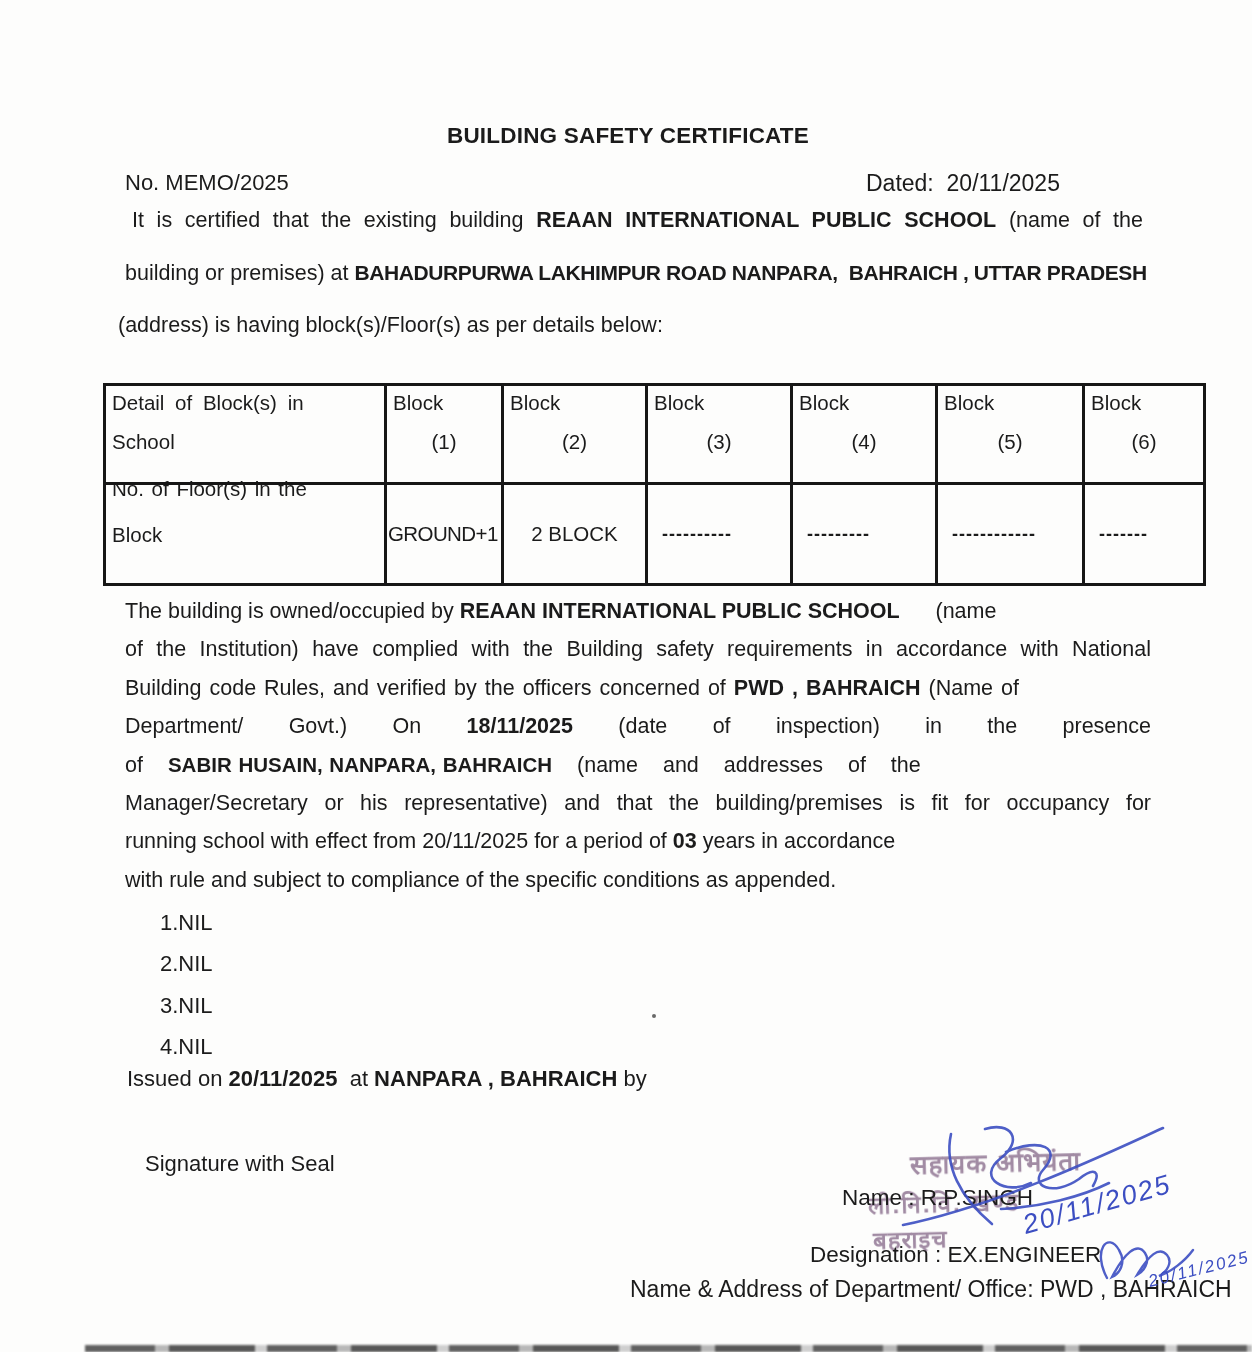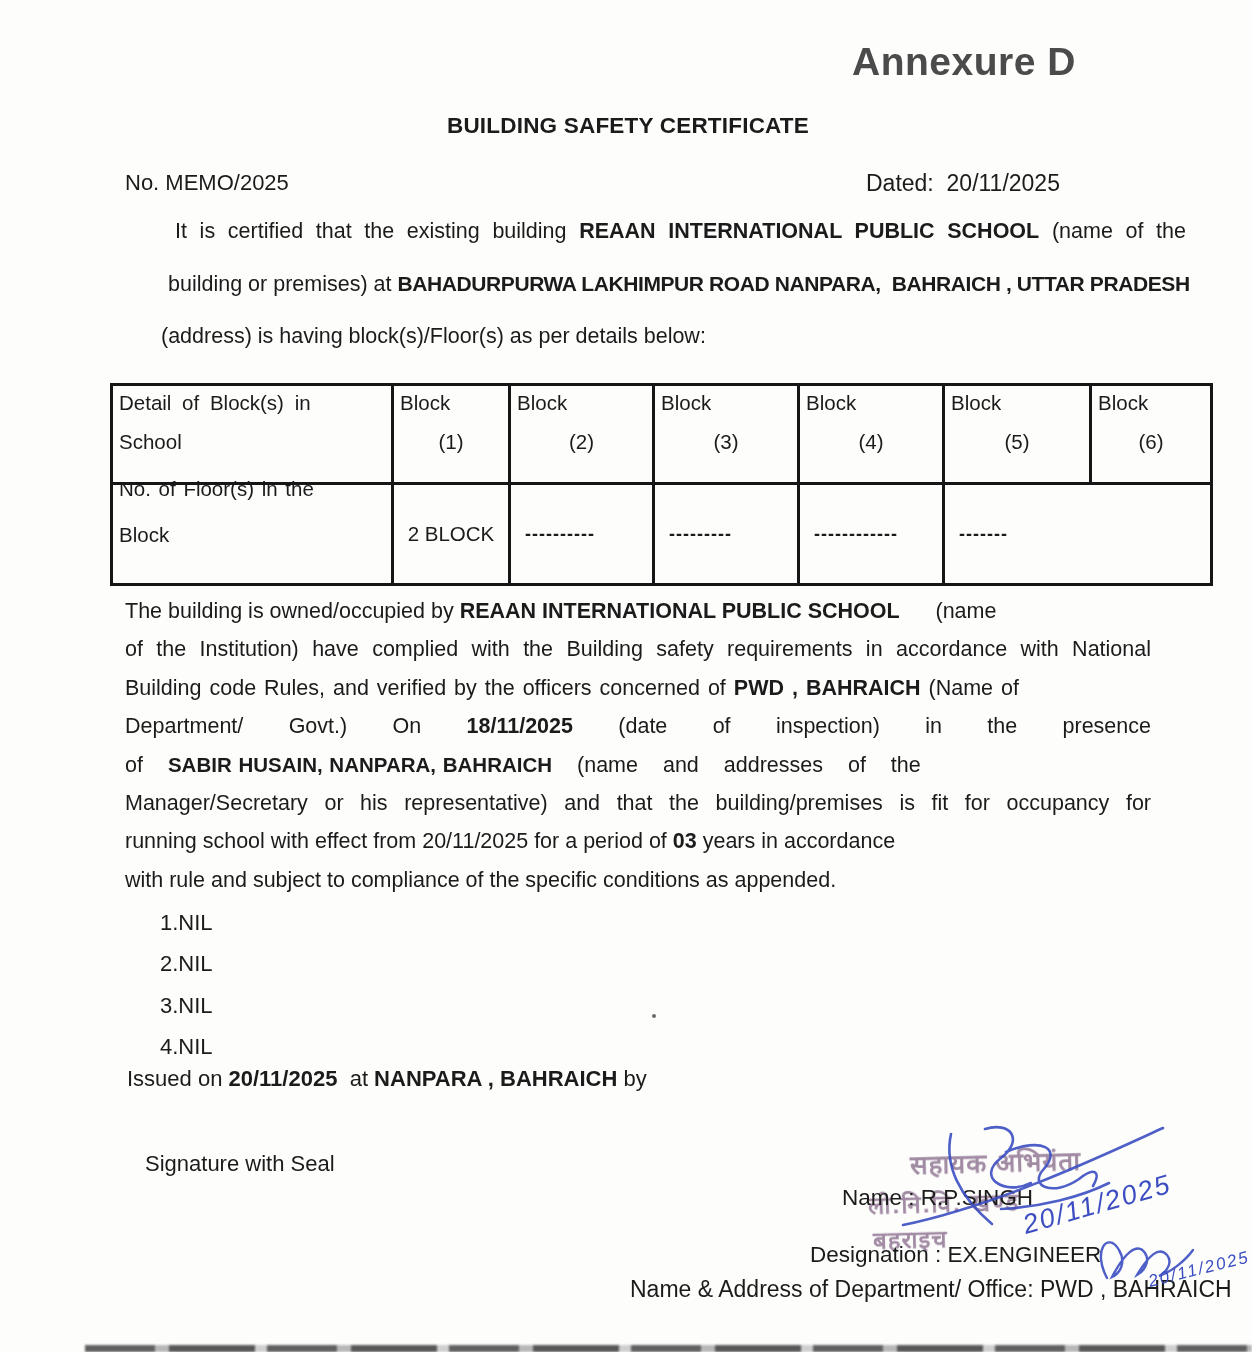--- a/index.html
+++ b/index.html
@@ -10,34 +10,34 @@
     font-family:"Liberation Sans","DejaVu Sans",sans-serif;
     color:#1b1b1b;
     overflow:hidden;
     margin:0 auto;
   }
   .abs{position:absolute;}
   .b{font-weight:700;}
 
   
   .annexure{left:852px;top:40px;font-size:39px;font-weight:700;color:#4b4b4b;letter-spacing:.5px;}
-  .doc-title{left:0;top:113px;width:100%;text-align:center;padding-left:4px;box-sizing:border-box;
+  .doc-title{left:0;top:123px;width:100%;text-align:center;padding-left:4px;box-sizing:border-box;
              font-size:22.5px;font-weight:700;letter-spacing:.2px;}
   .memo{left:125px;top:170px;font-size:22px;}
   .dated{left:866px;top:170px;font-size:23px;white-space:pre;}
 
   
-  .para1{left:118px;top:219px;width:1025px;font-size:21.5px;margin-left:43px;}
+  .para1{left:118px;top:208px;width:1025px;font-size:21.5px;}
   .para1 .ln{height:52.5px;}
   .l-p1-1{padding-left:14px;text-align:justify;text-align-last:justify;}
   .l-p1-2{white-space:pre;padding-left:7px;}
   .l-p1-2 .b{letter-spacing:-.4px;font-size:21px;}
 
   
-  .tbl{left:110px;top:383px;width:1103px;height:203px;border:3px solid #161616;box-sizing:border-box;
+  .tbl{left:103px;top:383px;width:1103px;height:203px;border:3px solid #161616;box-sizing:border-box;
        display:grid;grid-template-columns:281px 117px 144px 145px 145px 147px auto;
        grid-template-rows:99px auto;font-size:20.5px;}
   .cell{border-right:3px solid #161616;position:relative;padding:5px 6px;box-sizing:border-box;}
   .cell.last{border-right:none;}
   .cell .num{margin-top:15px;text-align:center;}
   .hdr-l1{word-spacing:5px;}
   .hdr-l2{margin-top:15px;}
   .split-line{position:absolute;left:0;right:0;top:96px;height:3px;background:#161616;z-index:4;}
   .rl1{position:absolute;top:-8px;left:6px;white-space:nowrap;word-spacing:2px;}
   .rl2{position:absolute;top:38px;left:6px;}
@@ -80,21 +80,20 @@
   
   .scan-band{left:85px;right:0;bottom:0;height:7px;z-index:9;opacity:.8;filter:blur(1.1px);
     background:repeating-linear-gradient(90deg,#3a3a3a 0 70px,#a8a8a8 70px 84px,#2e2e2e 84px 170px,#c4c4c4 170px 182px);}
   .dot1{left:652px;top:1014px;width:4px;height:4px;background:#444;border-radius:50%;opacity:.8;}
 </style>
 </head>
 <body>
 
 <div class="page">
 
-  <div class="abs annexure">Annexure D</div>
   <div class="abs doc-title">BUILDING SAFETY CERTIFICATE</div>
   <div class="abs memo">No. MEMO/2025</div>
   <div class="abs dated">Dated:  20/11/2025</div>
 
   <div class="abs para1">
     <div class="ln l-p1-1"><span>It is certified that the existing building </span><span class="b">REAAN INTERNATIONAL PUBLIC SCHOOL</span><span> (name of the</span></div>
     <div class="ln l-p1-2"><span>building or premises) at </span><span class="b">BAHADURPURWA LAKHIMPUR ROAD NANPARA,  BAHRAICH , UTTAR PRADESH</span></div>
     <div class="ln l-p1-3"><span>(address) is having block(s)/Floor(s) as per details below:</span></div>
   </div>
 
@@ -126,20 +125,21 @@
     </div>
     <div class="cell last">
       <div>Block</div>
       <div class="num">(6)</div>
     </div>
 
     <div class="cell">
       <div class="rl1">No. of Floor(s) in the</div>
       <div class="rl2">Block</div>
     </div>
+    <div class="cell vcell g1">GROUND+1</div>
     <div class="cell vcell cen">2 BLOCK</div>
     <div class="cell vcell dash">----------</div>
     <div class="cell vcell dash">---------</div>
     <div class="cell vcell dash">------------</div>
     <div class="cell vcell dash last">-------</div>
 
     <div class="split-line"></div>
   </div>
 
   <div class="abs para2">

